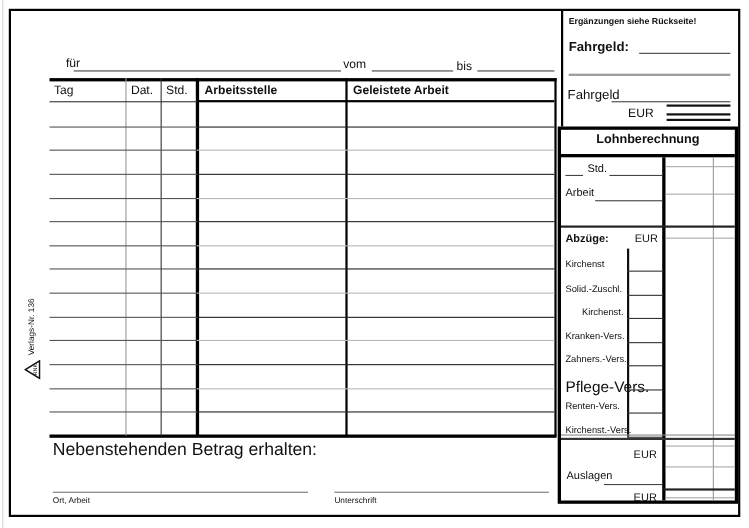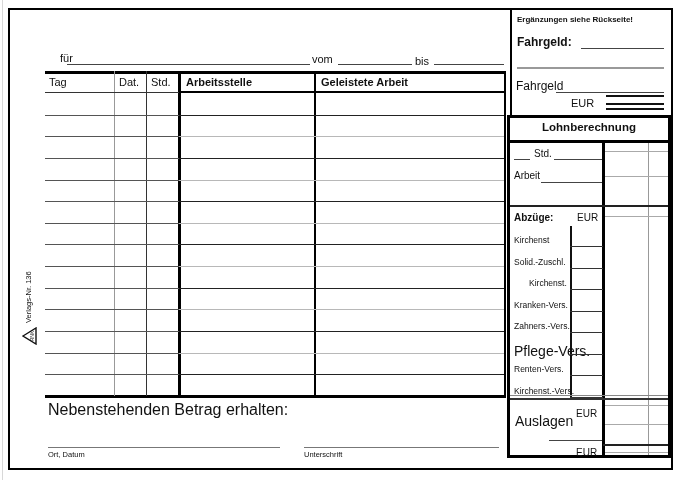--- a/index.html
+++ b/index.html
@@ -140,26 +140,26 @@
         <div class="hl" style="left: 60px; top: 279px; width: 33px; background: rgb(51, 51, 51);"></div>
       </div>
 
     <div class="hl" style="left:0;top:277px;width:158px;background:#888;"></div>
     <div class="hl" style="left:0;top:280px;width:158px;height:2px;background:#333;"></div>
 
     <div class="hl" style="left:95px;top:287px;width:63px;background:#aaa;"></div>
     <div class="sm" style="position:absolute;left:66px;top:291px;font-size:10px;">EUR</div>
     <div class="hl" style="left:95px;top:306px;width:63px;background:#aaa;"></div>
 
-    <div class="sm" style="position:absolute;left:5px;top:296px;font-size:14px;">Auslagen</div>
+    <div class="sm" style="position:absolute;left:5px;top:310px;font-size:10px;">Auslagen</div>
     <div class="hl" style="left:39px;top:322px;width:53px;"></div>
     <div class="hl" style="left:93px;top:326px;width:65px;height:2px;background:#222;"></div>
 
     <div class="sm" style="position:absolute;left:66px;top:330px;font-size:10px;">EUR</div>
     <div class="hl" style="left:95px;top:334px;width:63px;background:#aaa;"></div>
   </div>
 
   <div class="lbl" style="left:48px;top:402px;font-size:16px;">Nebenstehenden Betrag erhalten:</div>
   <div class="hl" style="left:48px;top:447px;width:232px;background:#777;"></div>
-  <div class="lbl" style="left:48px;top:451px;font-size:7.5px;">Ort, Datum</div>
+  <div class="lbl" style="left:48px;top:451px;font-size:7.5px;">Ort, Arbeit</div>
   <div class="hl" style="left:304px;top:447px;width:195px;background:#777;"></div>
   <div class="lbl" style="left:304px;top:451px;font-size:7.5px;">Unterschrift</div>
 </div>
 
 </body></html>

